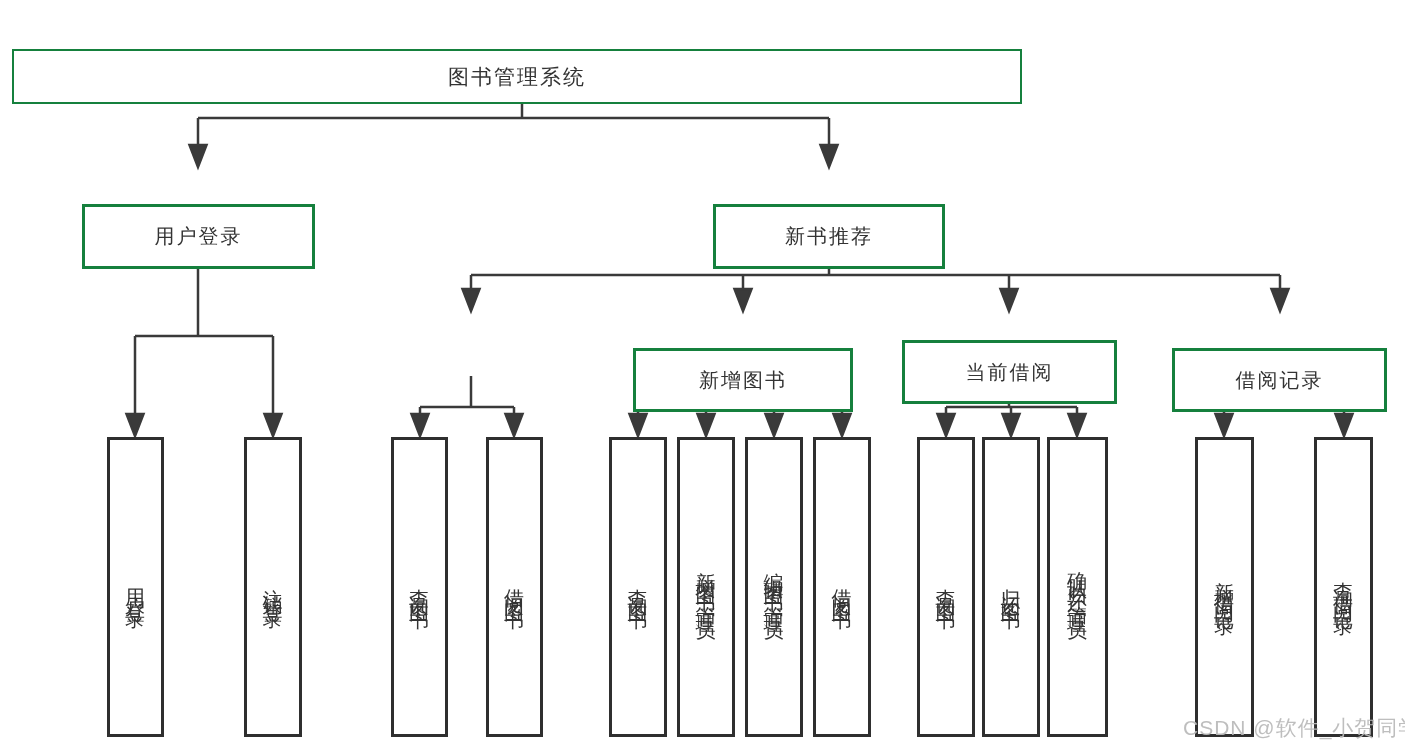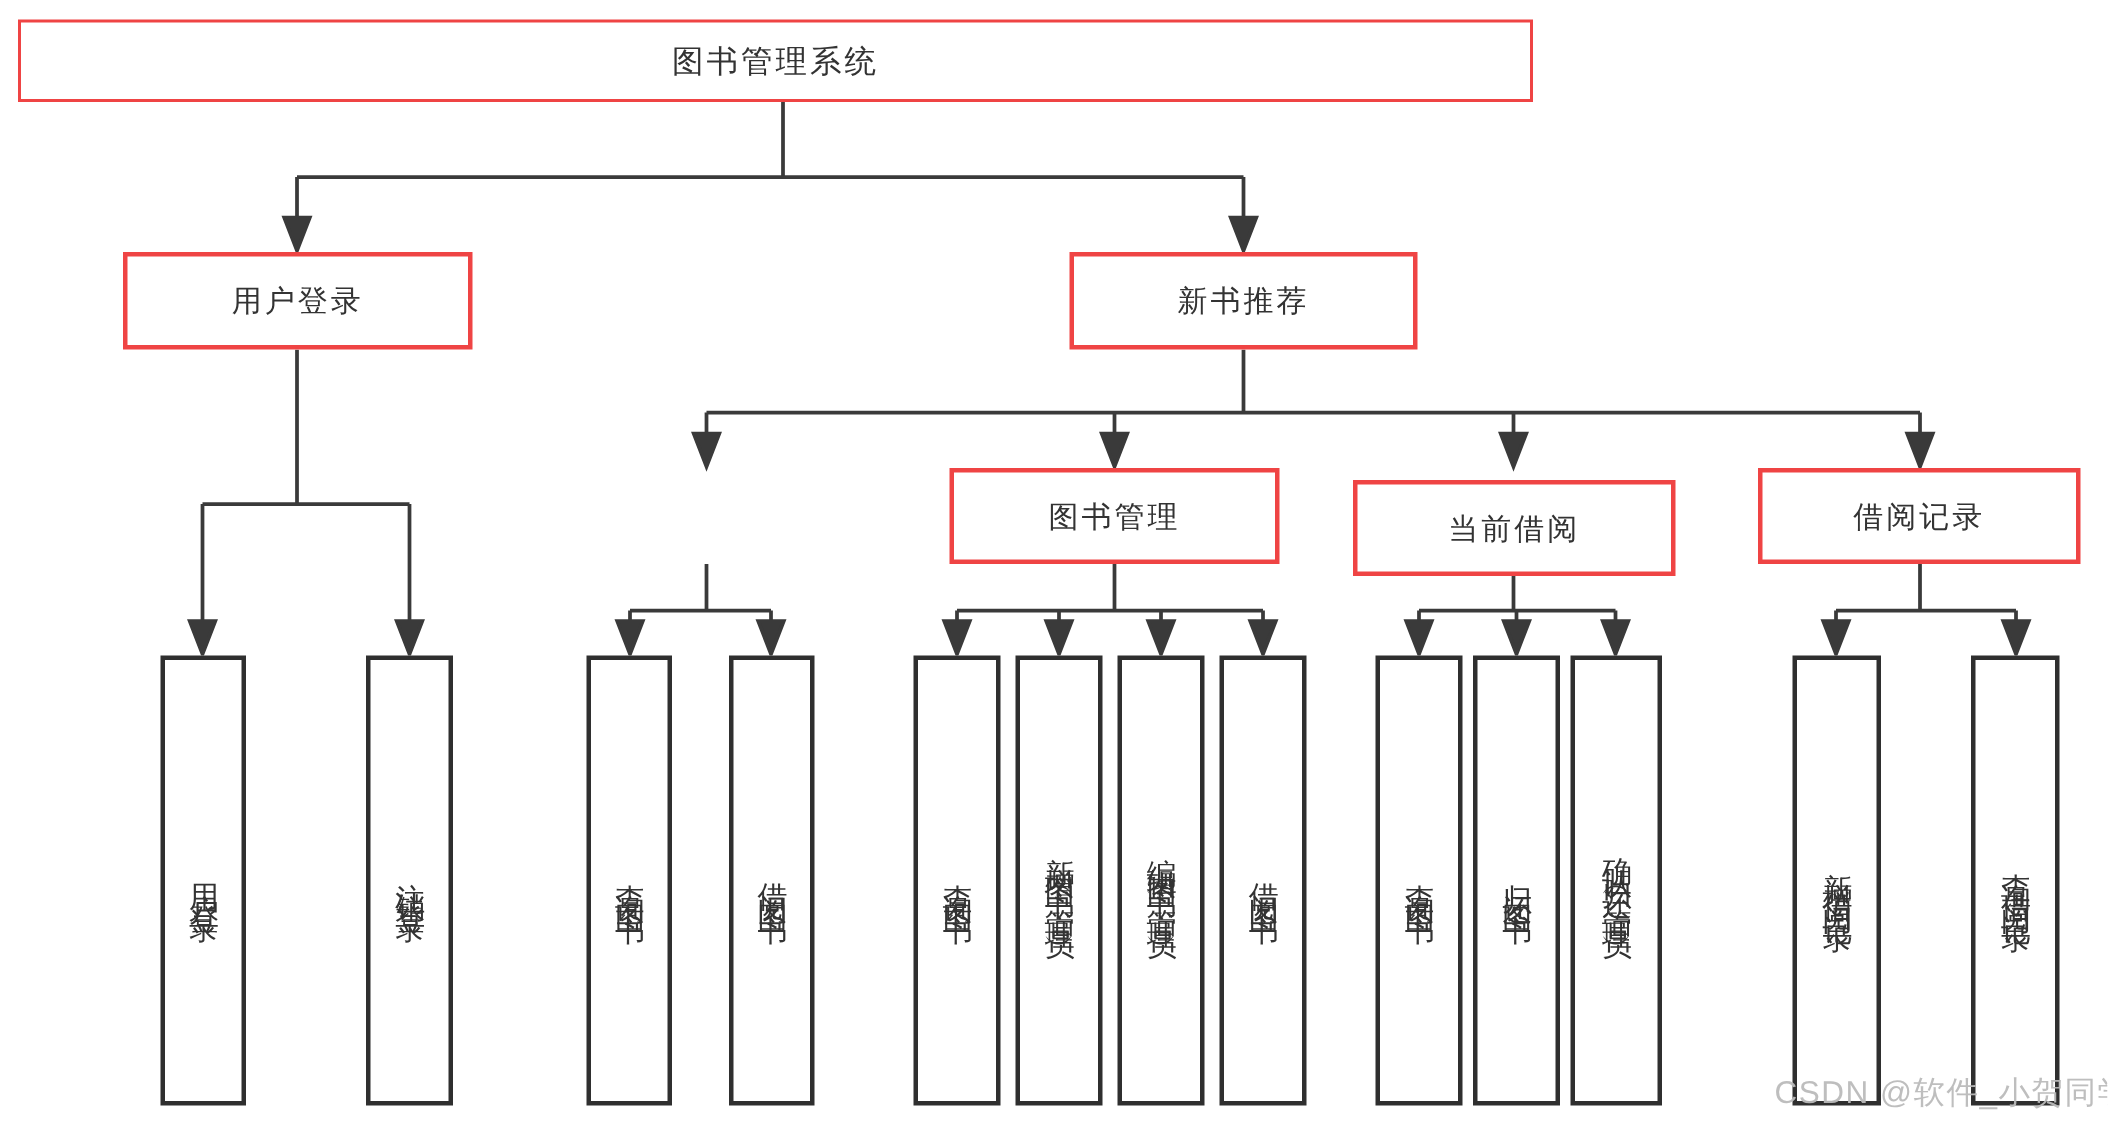--- a/index.html
+++ b/index.html
@@ -18,30 +18,31 @@
   }
   #connectors {
     position: absolute;
     left: 0; top: 0;
     width: 1405px; height: 747px;
     z-index: 1;
   }
   .node {
     position: absolute;
     background: #ffffff;
-    border: 3px solid #ef4444;
+    border: 3px solid #15803d;
     box-sizing: border-box;
     display: flex;
     align-items: center;
     justify-content: center;
     z-index: 2;
     font-size: 20px;
     color: #333333;
     letter-spacing: 2px;
     white-space: nowrap;
+    margin-top: 36px;
   }
   .node.root {
     border-width: 2px;
     font-size: 21px;
   }
   .leaf {
     position: absolute;
     top: 437px;
     height: 300px;
     background: #ffffff;
@@ -160,23 +161,23 @@
   </div>
 
   <div class="node" style="left:82px; top:168px; width:233px; height:65px;">
     <span>用户登录</span>
   </div>
   <div class="node" style="left:713px; top:168px; width:232px; height:65px;">
     <span>新书推荐</span>
   </div>
 
   <div class="node" style="left:633px; top:312px; width:220px; height:64px;">
-    <span>图书管理</span>
-  </div>
-  <div class="node" style="left:902px; top:320px; width:215px; height:64px;text-align:right;">
+    <span>新增图书</span>
+  </div>
+  <div class="node" style="left:902px; top:304px; width:215px; height:64px;text-align:right;">
     <span>当前借阅</span>
   </div>
   <div class="node" style="left:1172px; top:312px; width:215px; height:64px;">
     <span>借阅记录</span>
   </div>
 
   <div class="leaf" style="left:107px; width:57px;">
     <span class="v-text">用户登录</span>
   </div>
   <div class="leaf" style="left:244px; width:58px;">

